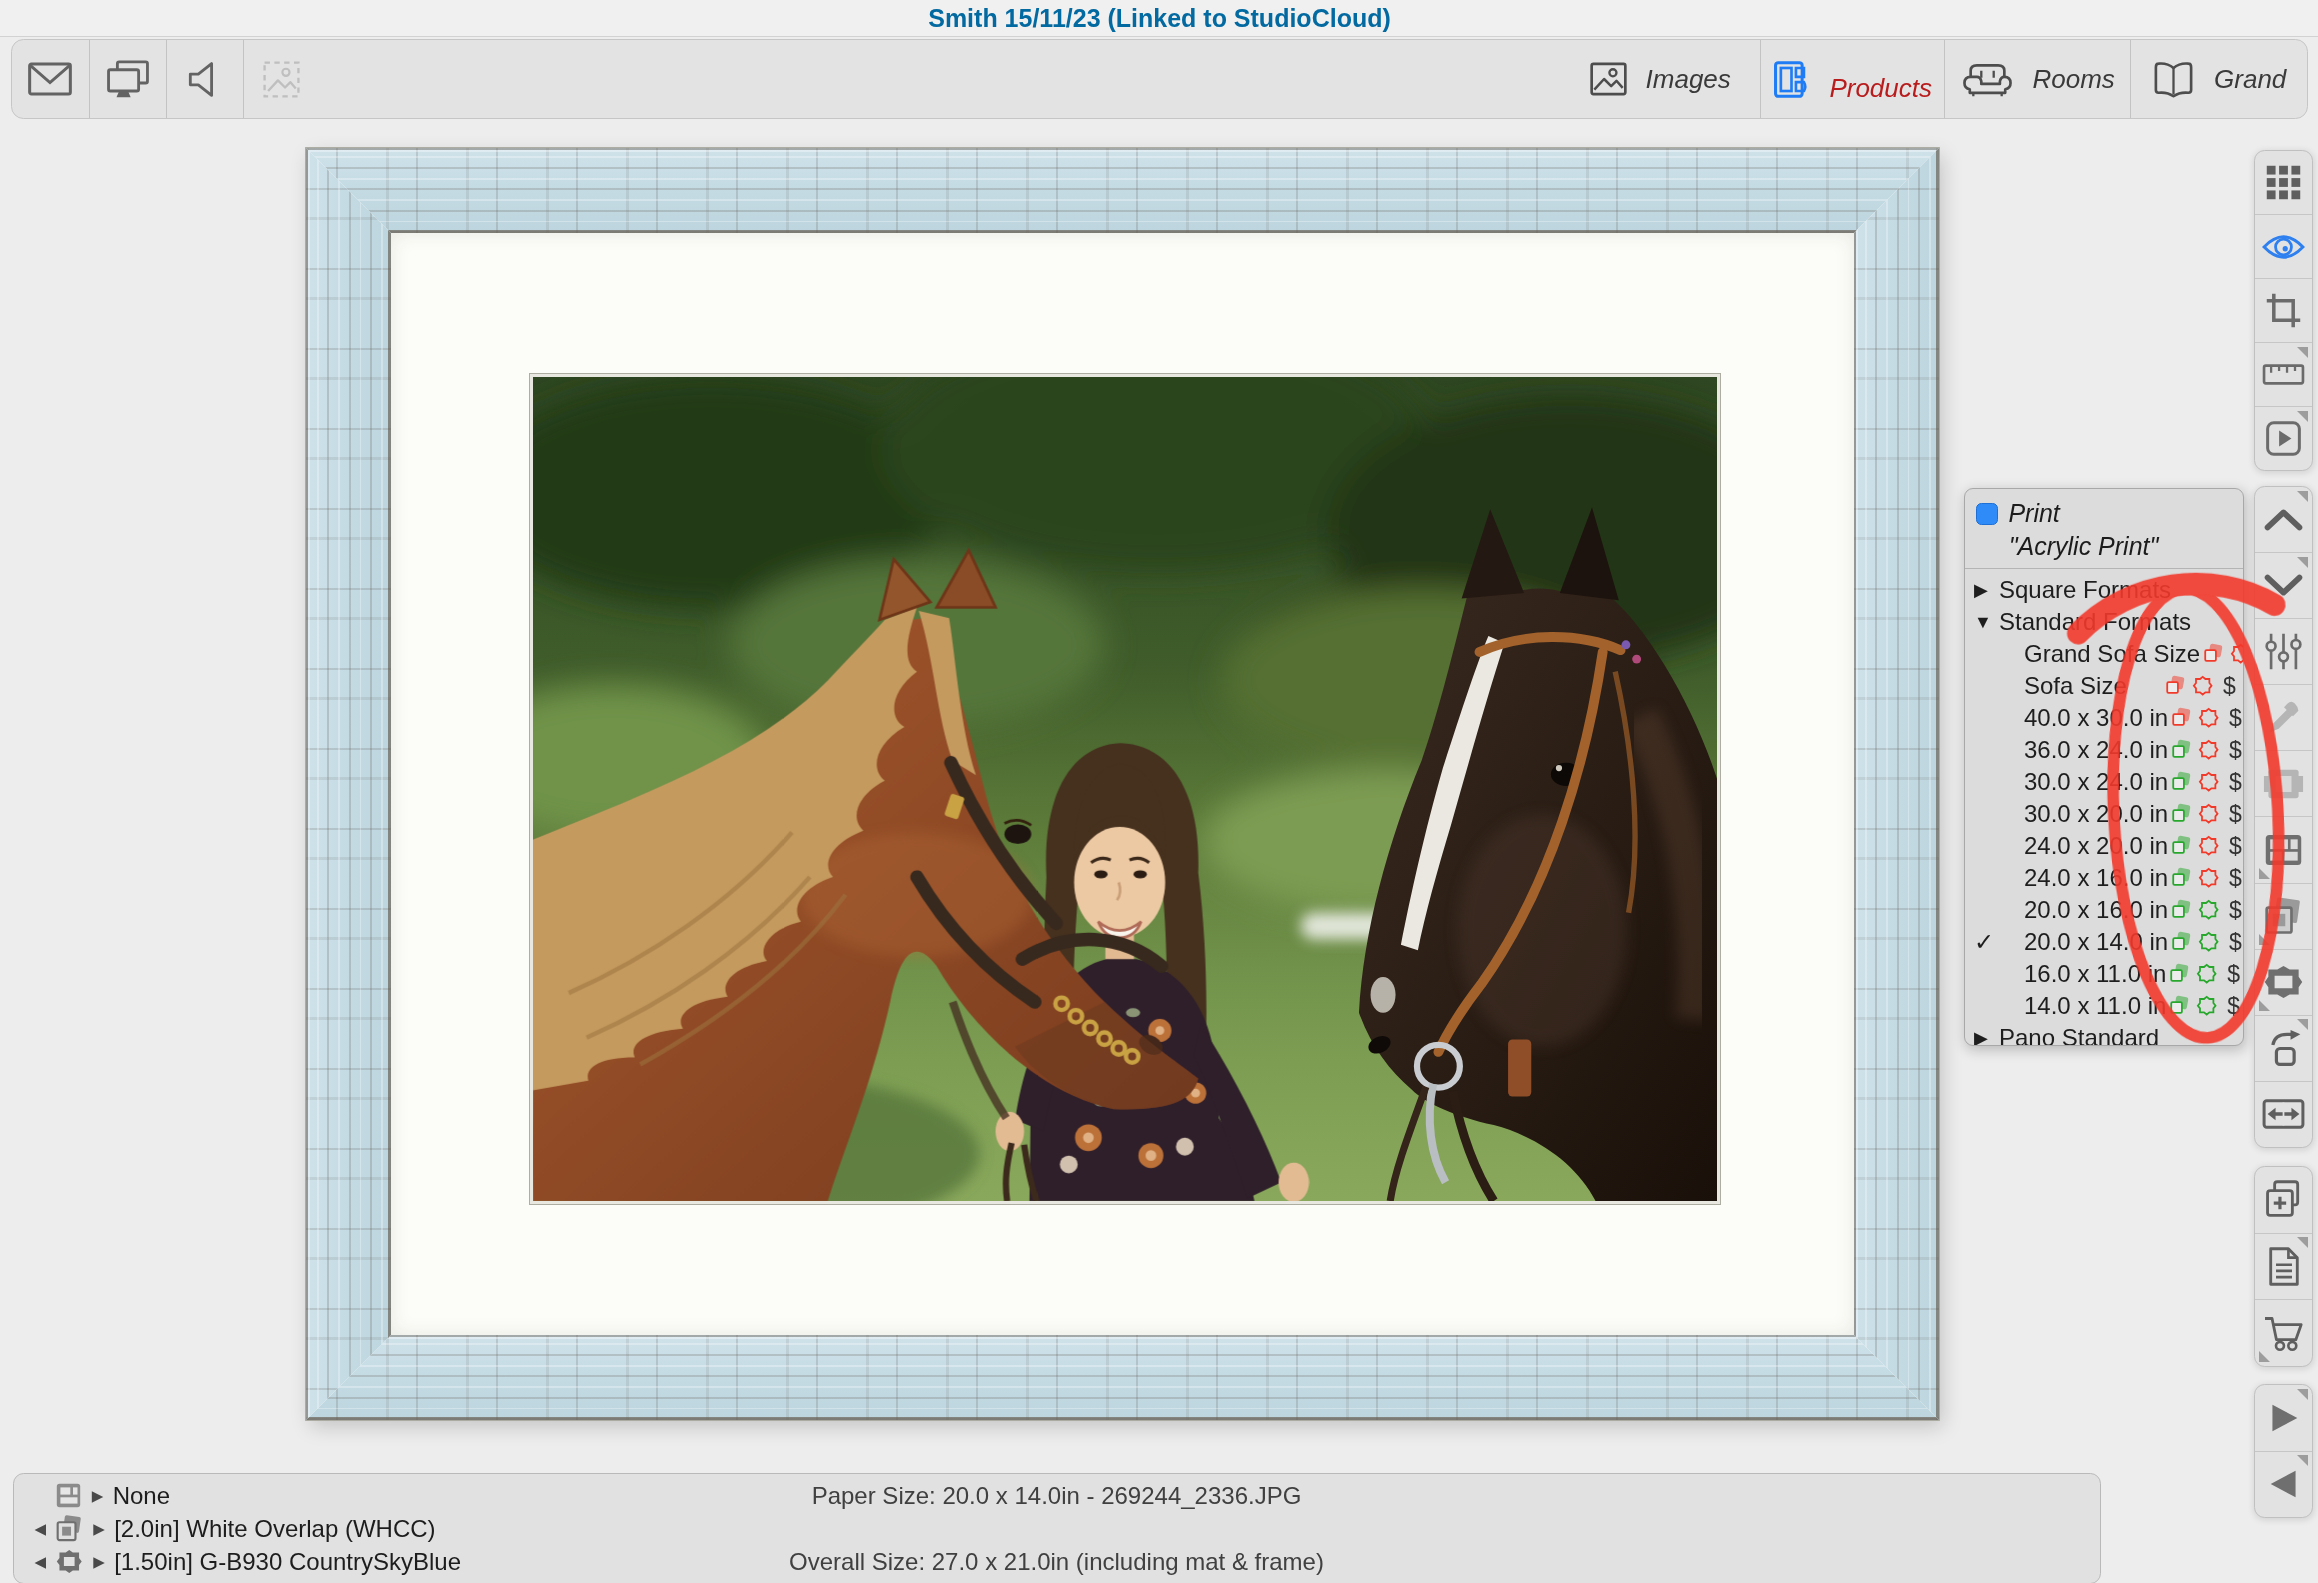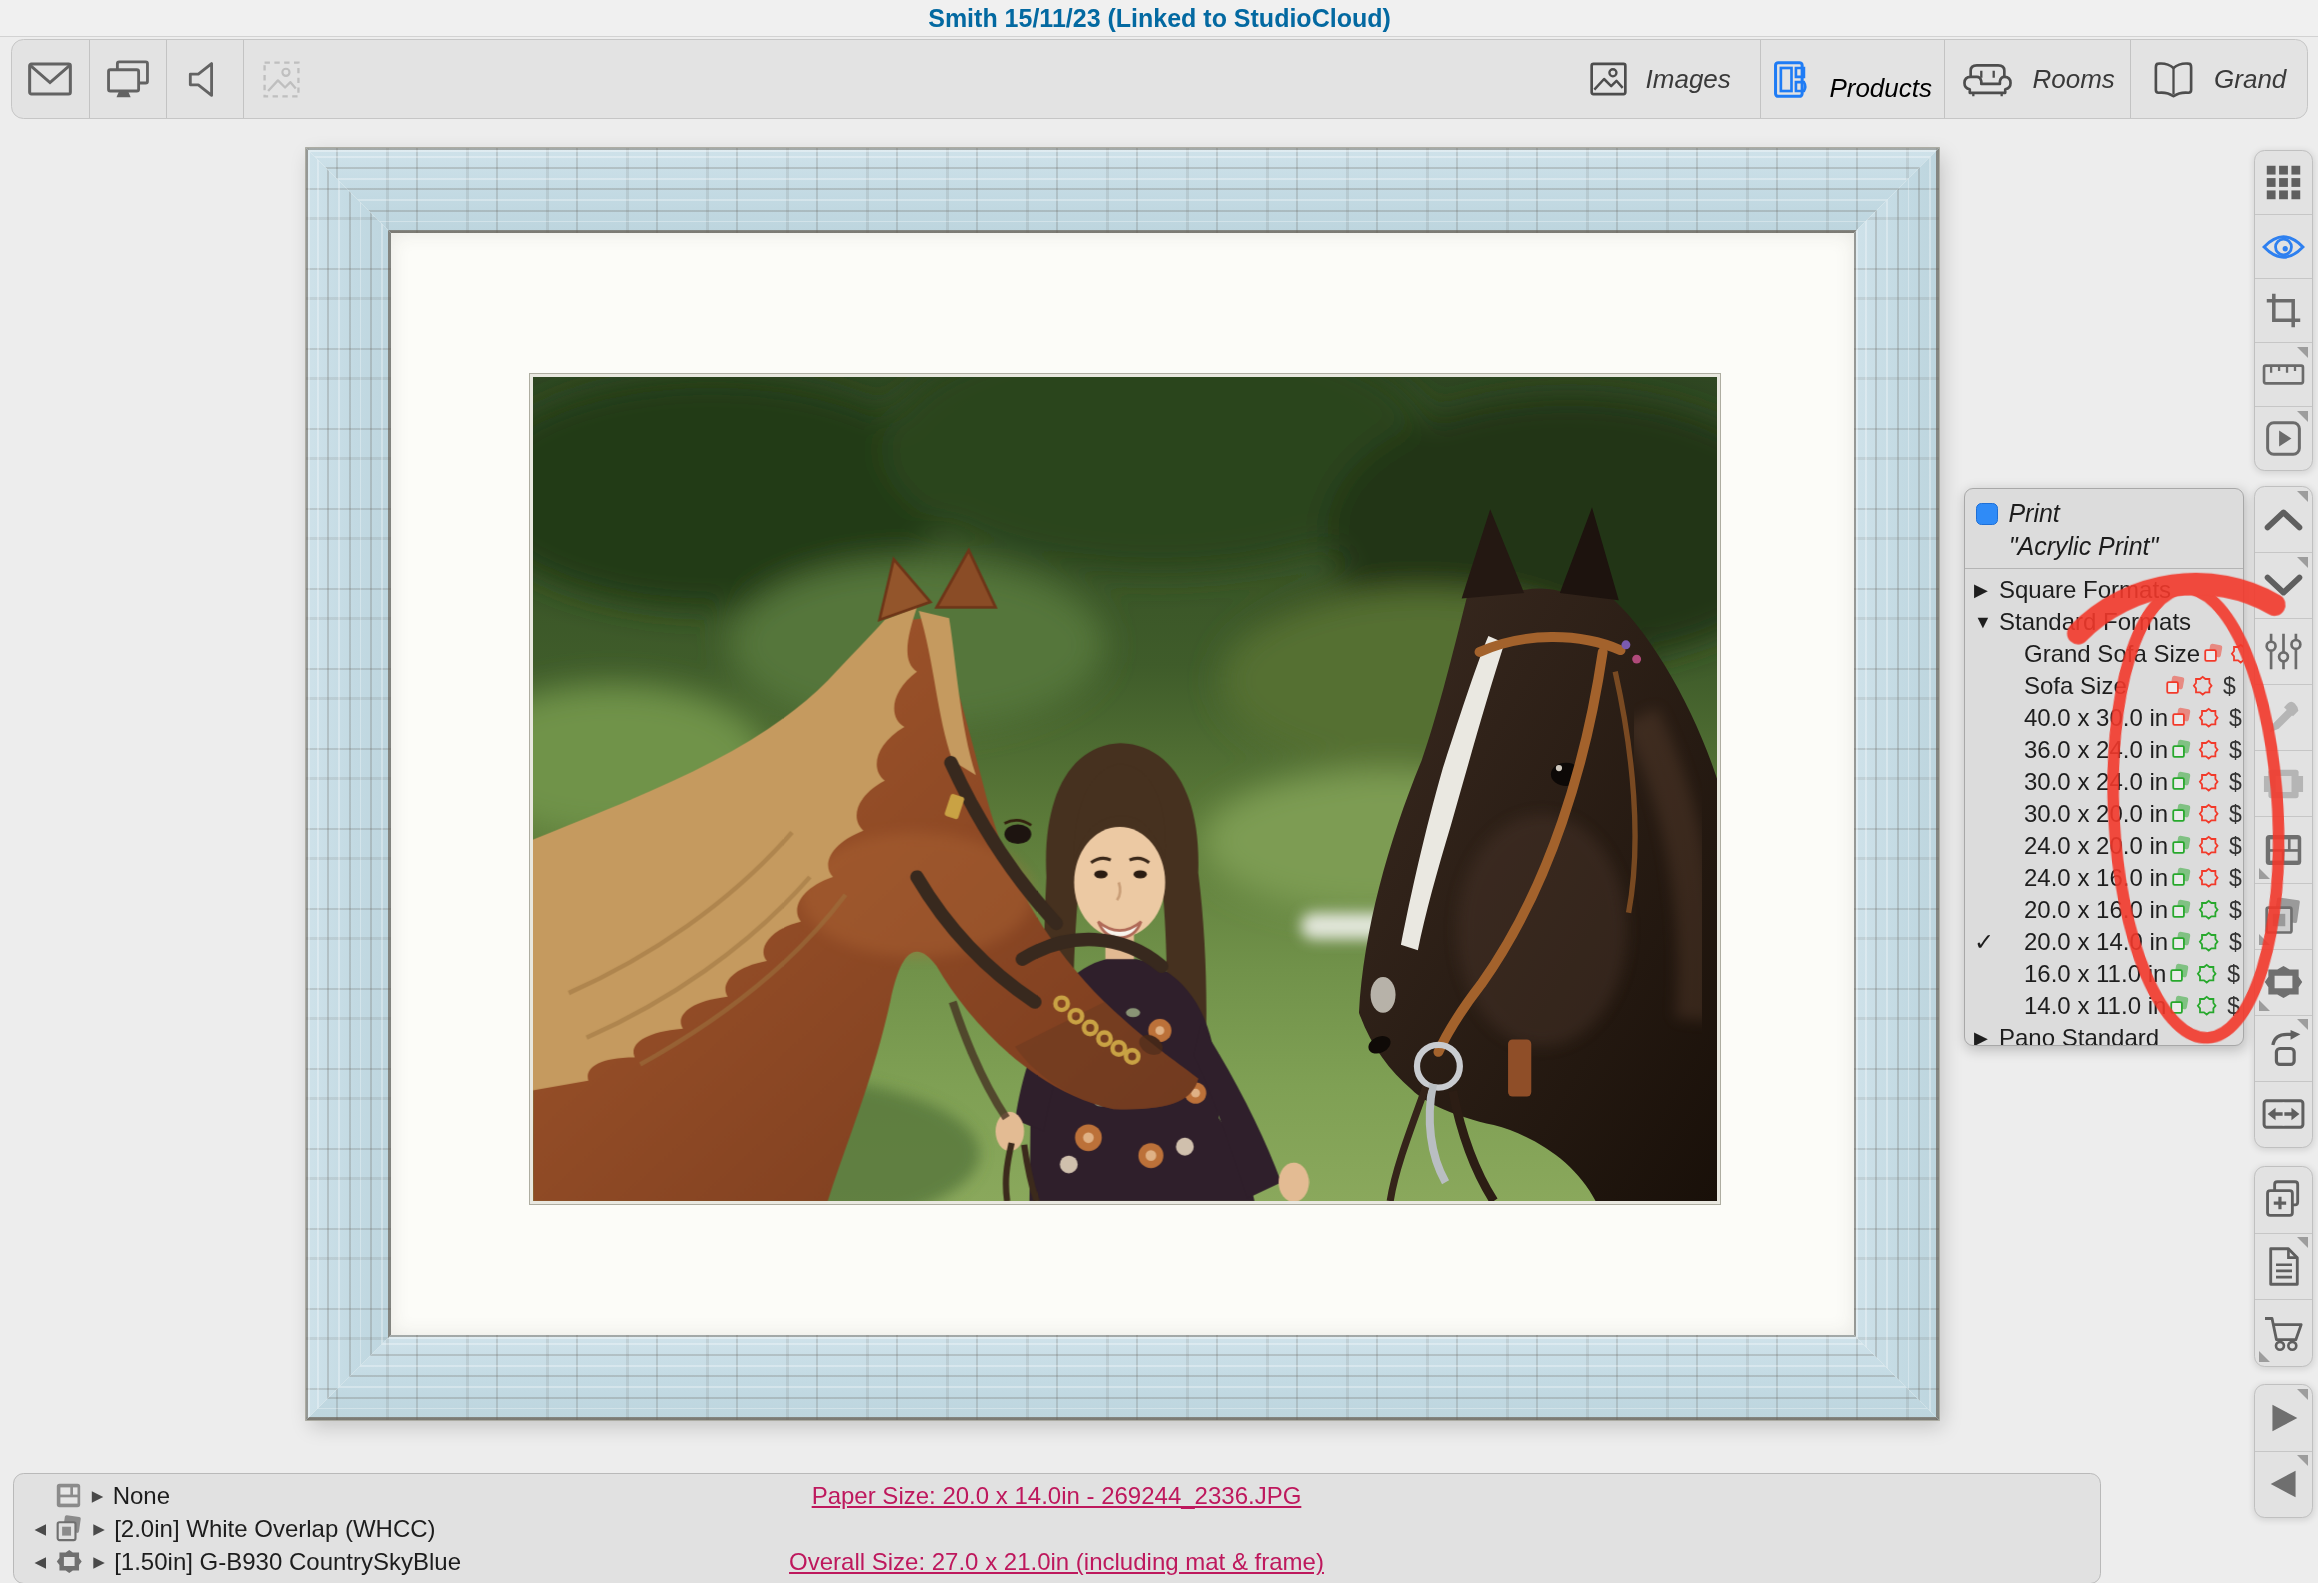--- a/index.html
+++ b/index.html
@@ -16,21 +16,21 @@
   
   .toolbar { position:absolute; left:10.7px; top:39px; width:2297px; height:80px;
     background:#e3e3e3; border:0.9px solid #c6c6c6; border-radius:12.5px;
     display:flex; align-items:stretch;font-style:italic; }
   .tool-cell { width:77px; display:flex; align-items:center; justify-content:center; position:relative; }
   .tool-cell + .tool-cell { border-left:0.9px solid #c3c3c3; }
   .tb-spacer { flex:1; }
   .tab { display:flex; align-items:center; justify-content:center; gap:18px; padding:0 7.1px; position:relative; }
   .tab + .tab { border-left:0.9px solid #c3c3c3; }
   .tab span { font-size:26px; color:#3a3a3a; }
-  .tab.active span { color:#000000;margin-top:19px; }
+  .tab.active span { color:#b91c1c;margin-top:19px; }
   .t-images{width:200px}.t-products{width:184px}.t-rooms{width:186px}.t-books{width:177px}.t-slideshows{width:207px}
 
   .ic { display:block; }
 
   
   .canvas { position:absolute; left:0; top:120px; width:2319px; height:1351px; background:#ededed; }
   .framed { position:absolute; left:306px; top:28px; width:1633px; height:1272px;
     box-shadow:0 0 0 0.9px #a7a79d, 3.6px 7.1px 19.6px rgba(0,0,0,.18); background:#fcfcf9; }
   .fbar { position:absolute; background:#c7dde5; }
   .fbar.top    { left:0; top:0; right:0; height:85px;
@@ -89,21 +89,21 @@
   .corner.bl { bottom:3.6px; left:3.6px; border-width:11.6px 0 0 11.6px; border-color:transparent transparent transparent #9d9d9d; }
 
   
   .statusbar { position:absolute; left:12.5px; top:1473px; width:2088px; height:111px;
     background:#e1e1e1; border:0.9px solid #b9b9b9; border-radius:10.7px; }
   .sb-left { position:absolute; left:19.6px; top:5.4px; }
   .sb-lrow { display:flex; align-items:center; height:33px; gap:8px; font-size:24px; color:#1d1d1d; }
   .sb-arrow { font-size:15px; color:#4a4a4a; width:14.3px; text-align:center; }
   .sb-ph { width:14.3px; }
   .sb-center { position:absolute; left:0; right:0; top:5.4px; text-align:center; }
-  .sb-crow { height:33px; line-height:33px; font-size:24px; color:#be185d;text-decoration:underline; }
+  .sb-crow { height:33px; line-height:33px; font-size:24px; color:#404040; }
   .sb-right { position:absolute; right:21.4px; top:5.4px; text-align:right; }
   .sb-rrow { height:33px; line-height:33px; font-size:24px; color:#1d1d1d; }
   .caret { font-size:17px; color:#555; padding-left:5.4px; }
 
   .annotation { position:absolute; left:0; top:0; width:2319px; height:1584px; pointer-events:none; z-index:50; }
 </style>
 </head>
 <body>
 
 <div class="app">

